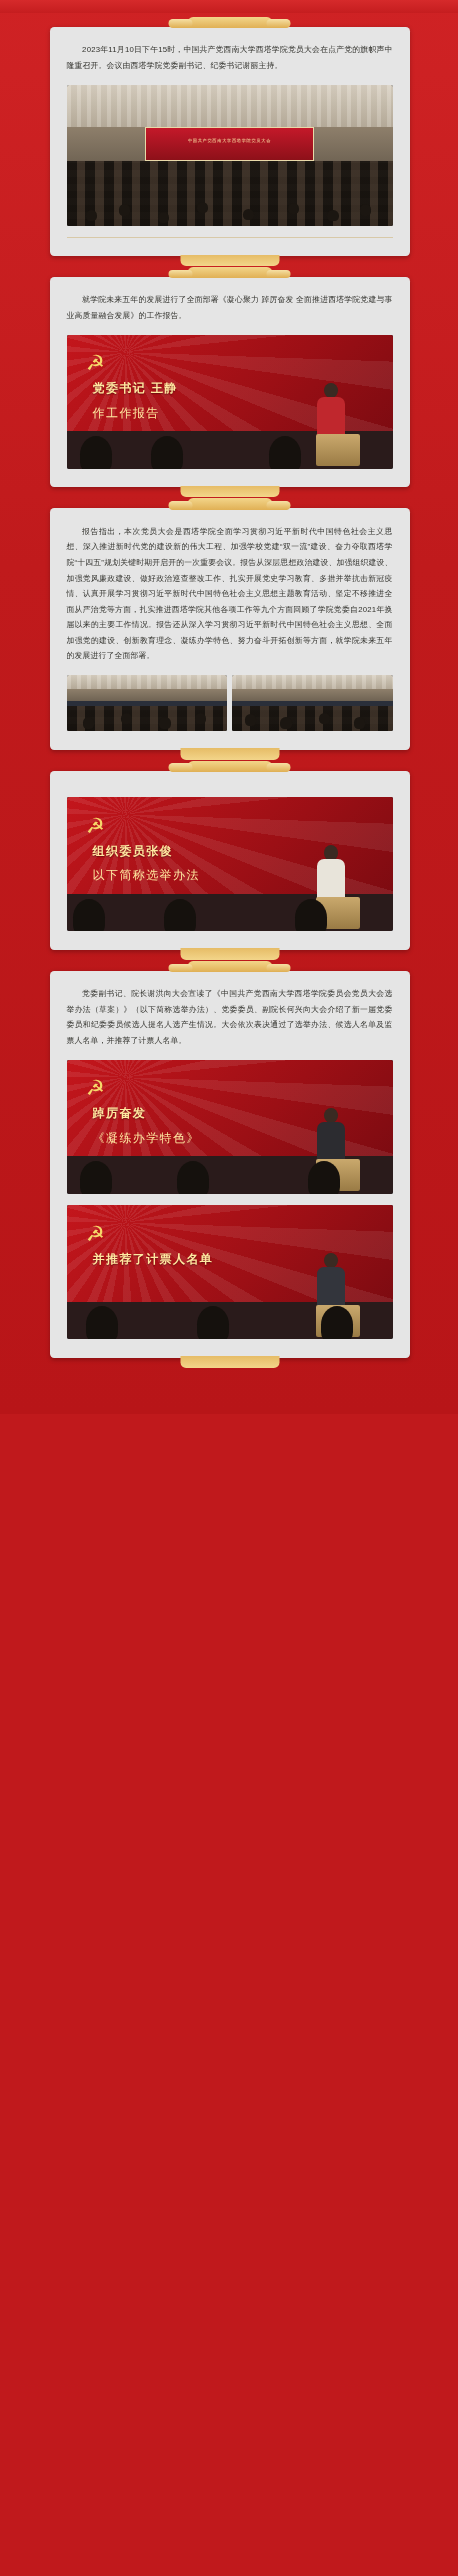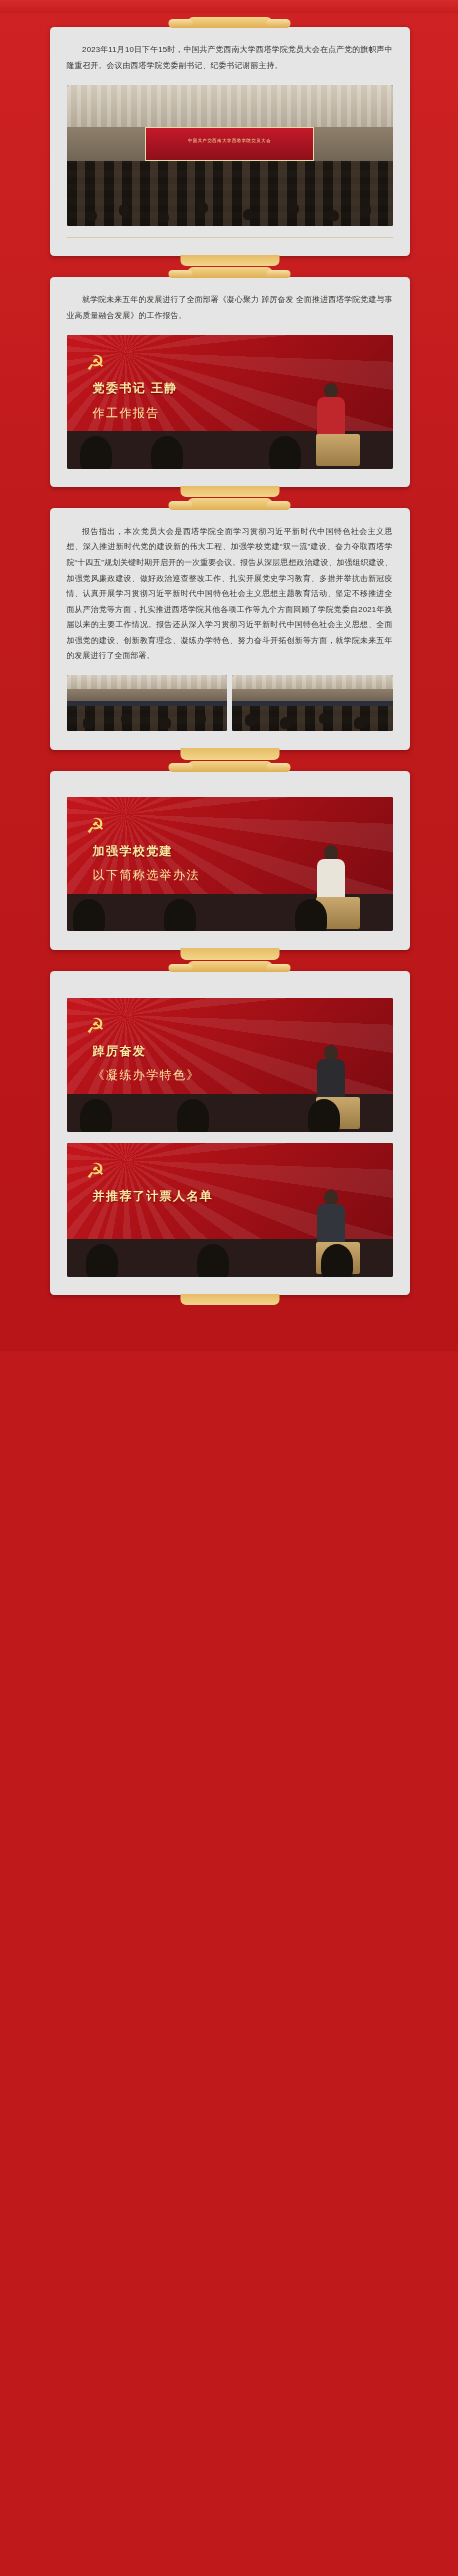--- a/index.html
+++ b/index.html
@@ -286,40 +286,41 @@
 
   <div class="card">
     <div class="ornament"></div>
     <div class="photo-wrap">
       <div class="photo mid">
         <div class="redscene">
           <div class="redwall">
               <div class="rays"></div>
             </div>
           <div class="emblem">☭</div>
-          <div class="screen-title">加强学校党建</div>
+          <div class="screen-title">组织委员张俊</div>
           <div class="screen-sub">以下简称选举办法</div>
           <div class="speaker">
             <div class="sp-head"></div>
               <div class="sp-body" style="background:#e8e4da"></div>
           </div>
           <div class="podium"></div>
           <div class="fg-heads">
             <div class="fg-head" style="left:2%"></div>
             <div class="fg-head" style="left:30%"></div>
             <div class="fg-head" style="left:70%"></div>
           </div>
         </div>
       </div>
     </div>
     <div class="ornament-bottom"></div>
   </div>
 
   <div class="card">
     <div class="ornament"></div>
+    <div class="para">党委副书记、院长谢洪向大会宣读了《中国共产党西南大学西塔学院委员会党员大会选举办法（草案）》（以下简称选举办法）、党委委员、副院长何兴向大会介绍了新一届党委委员和纪委委员候选人提名人选产生情况。大会依次表决通过了选举办法、候选人名单及监票人名单，并推荐了计票人名单。</div>
     <div class="photo-wrap">
       <div class="photo mid">
         <div class="redscene">
           <div class="redwall">
               <div class="rays"></div>
             </div>
           <div class="emblem">☭</div>
           <div class="screen-title">踔厉奋发</div>
           <div class="screen-sub">《凝练办学特色》</div>
           <div class="speaker">

